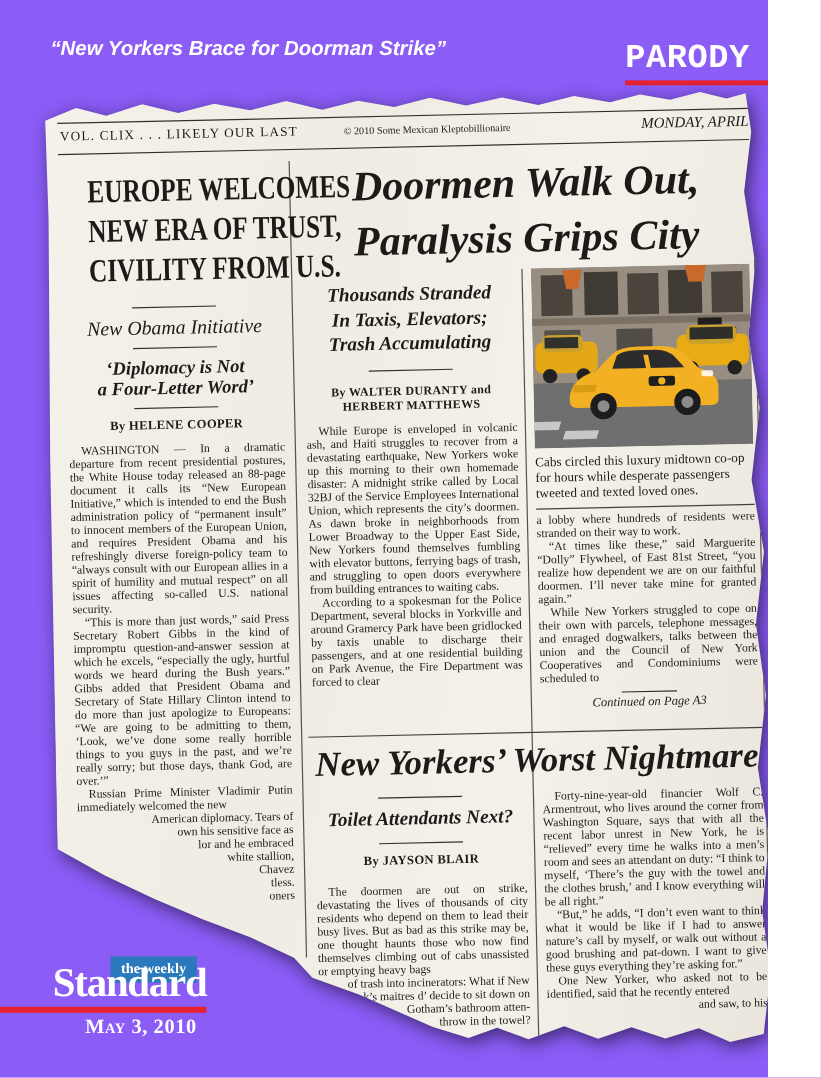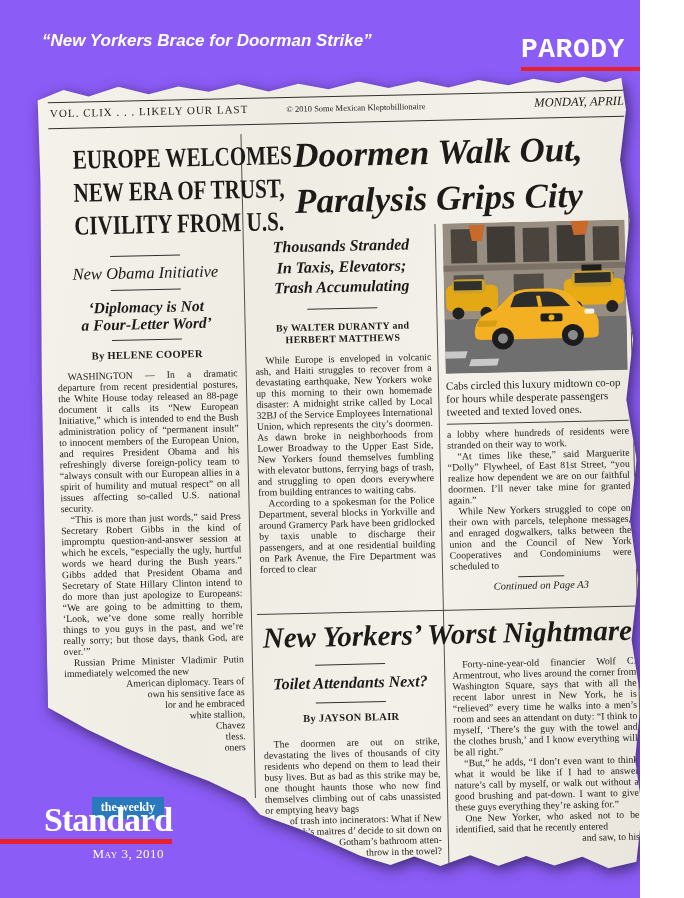--- a/index.html
+++ b/index.html
@@ -72,21 +72,21 @@
   .a2-left .body{margin-top:14px;}
   .a2-right{position:absolute;left:406px;top:585px;width:184px;}
   
   .logo{position:absolute;left:0;top:793px;width:230px;}
   .logo-box{position:absolute;left:92px;top:4px;width:72px;height:22px;background:#2b79bd;
             color:#fff;font-size:12px;font-weight:bold;text-align:center;line-height:21px;}
   .logo-name{position:absolute;left:44px;top:8px;color:#fff;font-size:34px;font-weight:bold;
              letter-spacing:-1px;text-align:center;}
   .logo-rule{position:absolute;left:0;top:46px;width:172px;height:5px;background:#e8212e;}
   .logo-date{position:absolute;left:0;top:53px;width:164px;text-align:right;color:#fff;
-             font-variant:small-caps;font-weight:normal;font-size:13px;letter-spacing:.5px;}
+             font-variant:small-caps;font-weight:bold;font-size:17px;letter-spacing:.5px;}
 </style>
 </head>
 <body>
 
 <div class="stage">
 
   <div class="quote">
     <div>“New Yorkers Brace for Doorman Strike”</div>
   </div>
   <div class="parody">PARODY</div>

